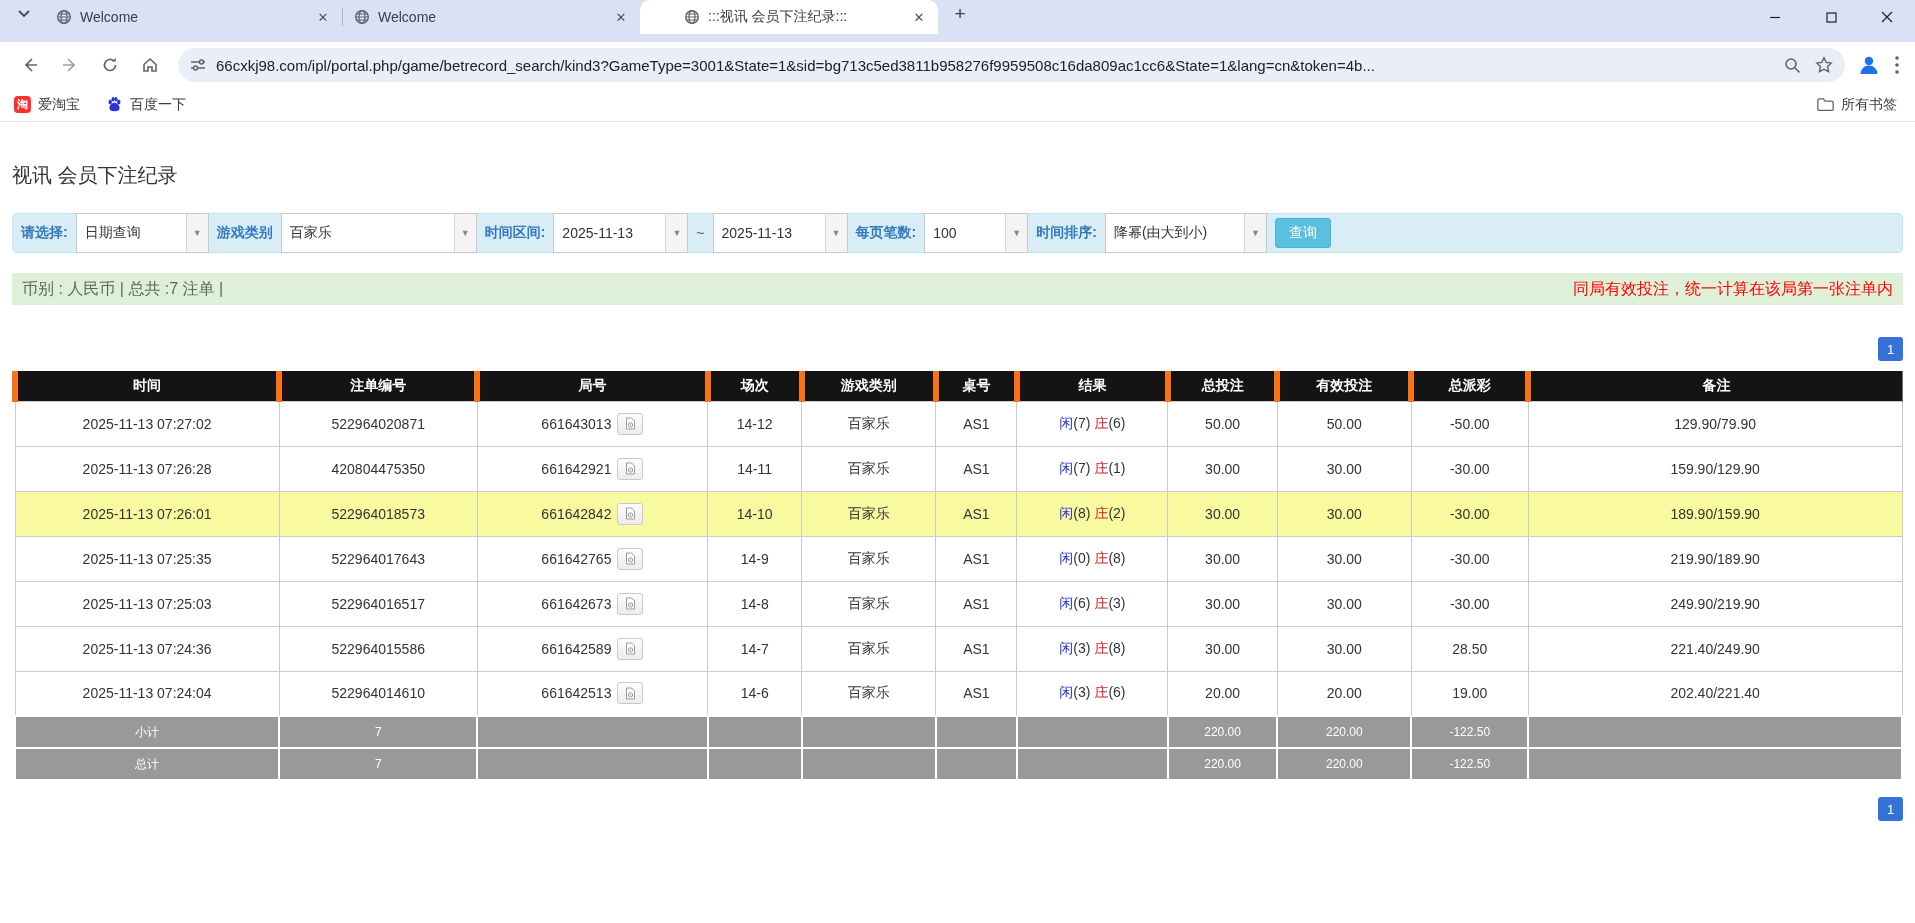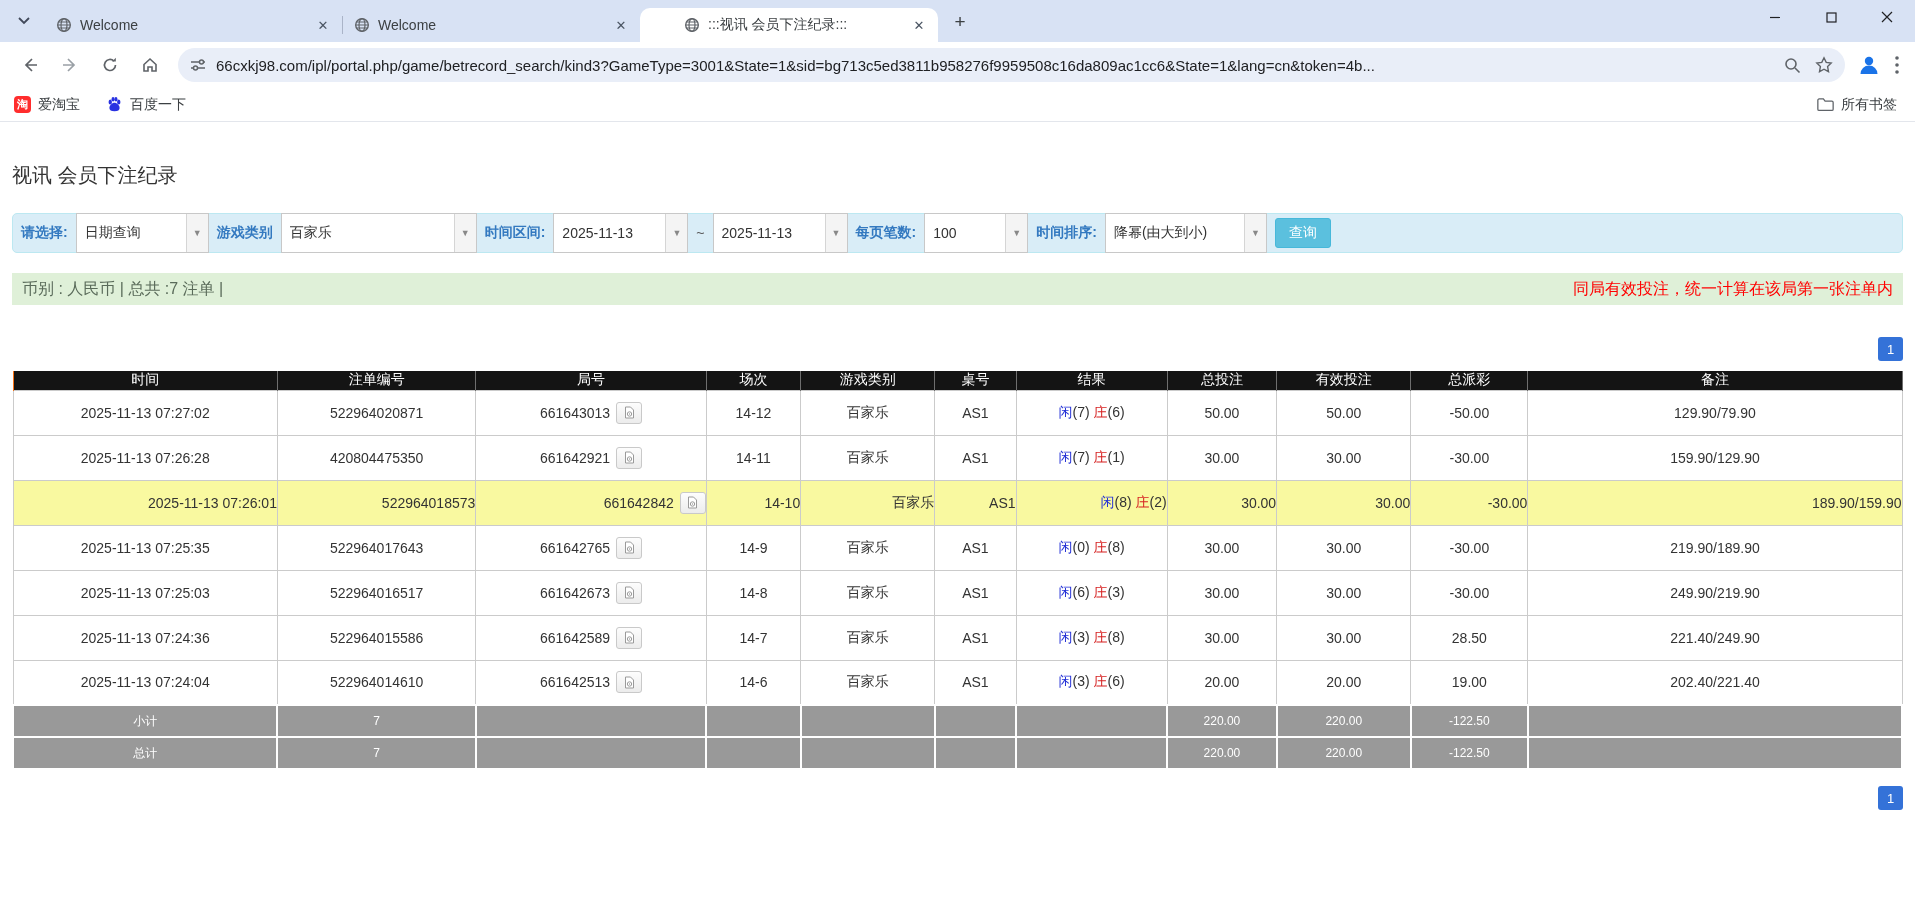--- a/index.html
+++ b/index.html
@@ -1,19 +1,19 @@
 <!DOCTYPE html>
 <html><head>
 <meta charset="utf-8">
 <style>
   * { margin:0; padding:0; box-sizing:border-box; }
   html,body { width:1915px; height:923px; background:#fff; font-family:"Liberation Sans", sans-serif; overflow:hidden; }
 
   
-  .tabstrip { height:42px; background:#d8e2f4; display:flex; align-items:flex-end; padding:0 8px; position:relative; }
+  .tabstrip { height:42px; background:#d8e2f4; display:flex; align-items:flex-start; padding:0 8px; position:relative; }
   .tab-search { width:28px; height:28px; border-radius:50%; display:flex; align-items:center; justify-content:center; margin:0 6px 7px 2px; color:#41495a; font-size:12px; cursor:pointer; }
   .tab { width:298px; height:34px; display:flex; align-items:center; padding:0 10px 0 12px; border-radius:10px 10px 0 0; color:#3c4043; font-size:14px; position:relative; }
   .tab.inactive + .tab.inactive::before { content:""; position:absolute; left:0; top:8px; height:18px; width:1px; background:#aab4c8; }
   .tab.active { background:#fff;padding-left:44px; }
   .tab .favicon { width:16px; height:16px; margin-right:8px; flex:none; }
   .tab .tab-label { flex:1; white-space:nowrap; overflow:hidden; text-overflow:ellipsis; }
   .tab .tab-close { width:18px; height:18px; border-radius:50%; display:flex; align-items:center; justify-content:center; color:#4b5563; font-size:13px; margin-left:6px; flex:none; cursor:pointer; }
   .newtab-btn { width:28px; height:28px; margin:0 0 6px 8px; border-radius:50%; display:flex; align-items:center; justify-content:center; font-size:19px; color:#3c4043; cursor:pointer; }
   .win-controls { position:absolute; right:0; top:0; height:34px; display:flex; }
   .win-btn { width:56px; height:34px; display:flex; align-items:center; justify-content:center; color:#202124; cursor:pointer; }
@@ -47,23 +47,23 @@
   .status-bar { margin-top:20px; height:30px; background:#dff0d8; display:flex; align-items:center; padding:16px 10px; font-size:16px; }
   .status-left { color:#5a6b5a; }
   .status-right { margin-left:auto; color:#ff0000; }
 
   .pager-row { display:flex; justify-content:flex-end; }
   .pager-row.top { margin-top:32px; margin-bottom:10px; }
   .pager-row.bottom { margin-top:16px; }
   .page-btn { min-width:25px; height:24px; background:#3472d8; color:#fff; font-size:13px; display:flex; align-items:center; justify-content:center; border-radius:3px; cursor:pointer; }
 
   table.bet { width:100%; border-collapse:collapse; table-layout:fixed; font-size:14px; }
-  table.bet thead th { background:#141414; color:#fff; font-weight:normal; height:19px; border-right:1px solid #6e6e6e; border-left:1px solid #f97316; }
+  table.bet thead th { background:#141414; color:#fff; font-weight:bold; height:30px; border-right:1px solid #6e6e6e; border-left:6px solid #f97316; }
   table.bet tbody td { height:45px; text-align:center; color:#333; border:1px solid #cbcbcb; background:#fff; overflow:hidden; white-space:nowrap; }
-  table.bet tr.hl td { background:#f9f9a0;text-align:right; }
+  table.bet tr.hl td { background:#f9f9a0; }
   table.bet tfoot td { height:32px; text-align:center; background:#999999; color:#fff; border:2px solid #fff; font-size:12px; }
   .blue { color:#2e6cd9; }
   .red { color:#ee1111; }
   .red-strong { color:#ff3b3b; }
   .res-p { color:#2330d6; }
   .res-b { color:#d62323; }
   .round-cell { display:inline-flex; align-items:center; gap:6px; }
   .replay-btn { width:26px; height:22px; background:linear-gradient(#fdfdfd,#ececec); border:1px solid #c9c9c9; border-radius:3px; display:inline-flex; align-items:center; justify-content:center; cursor:pointer; }
 
   svg { display:block; }

